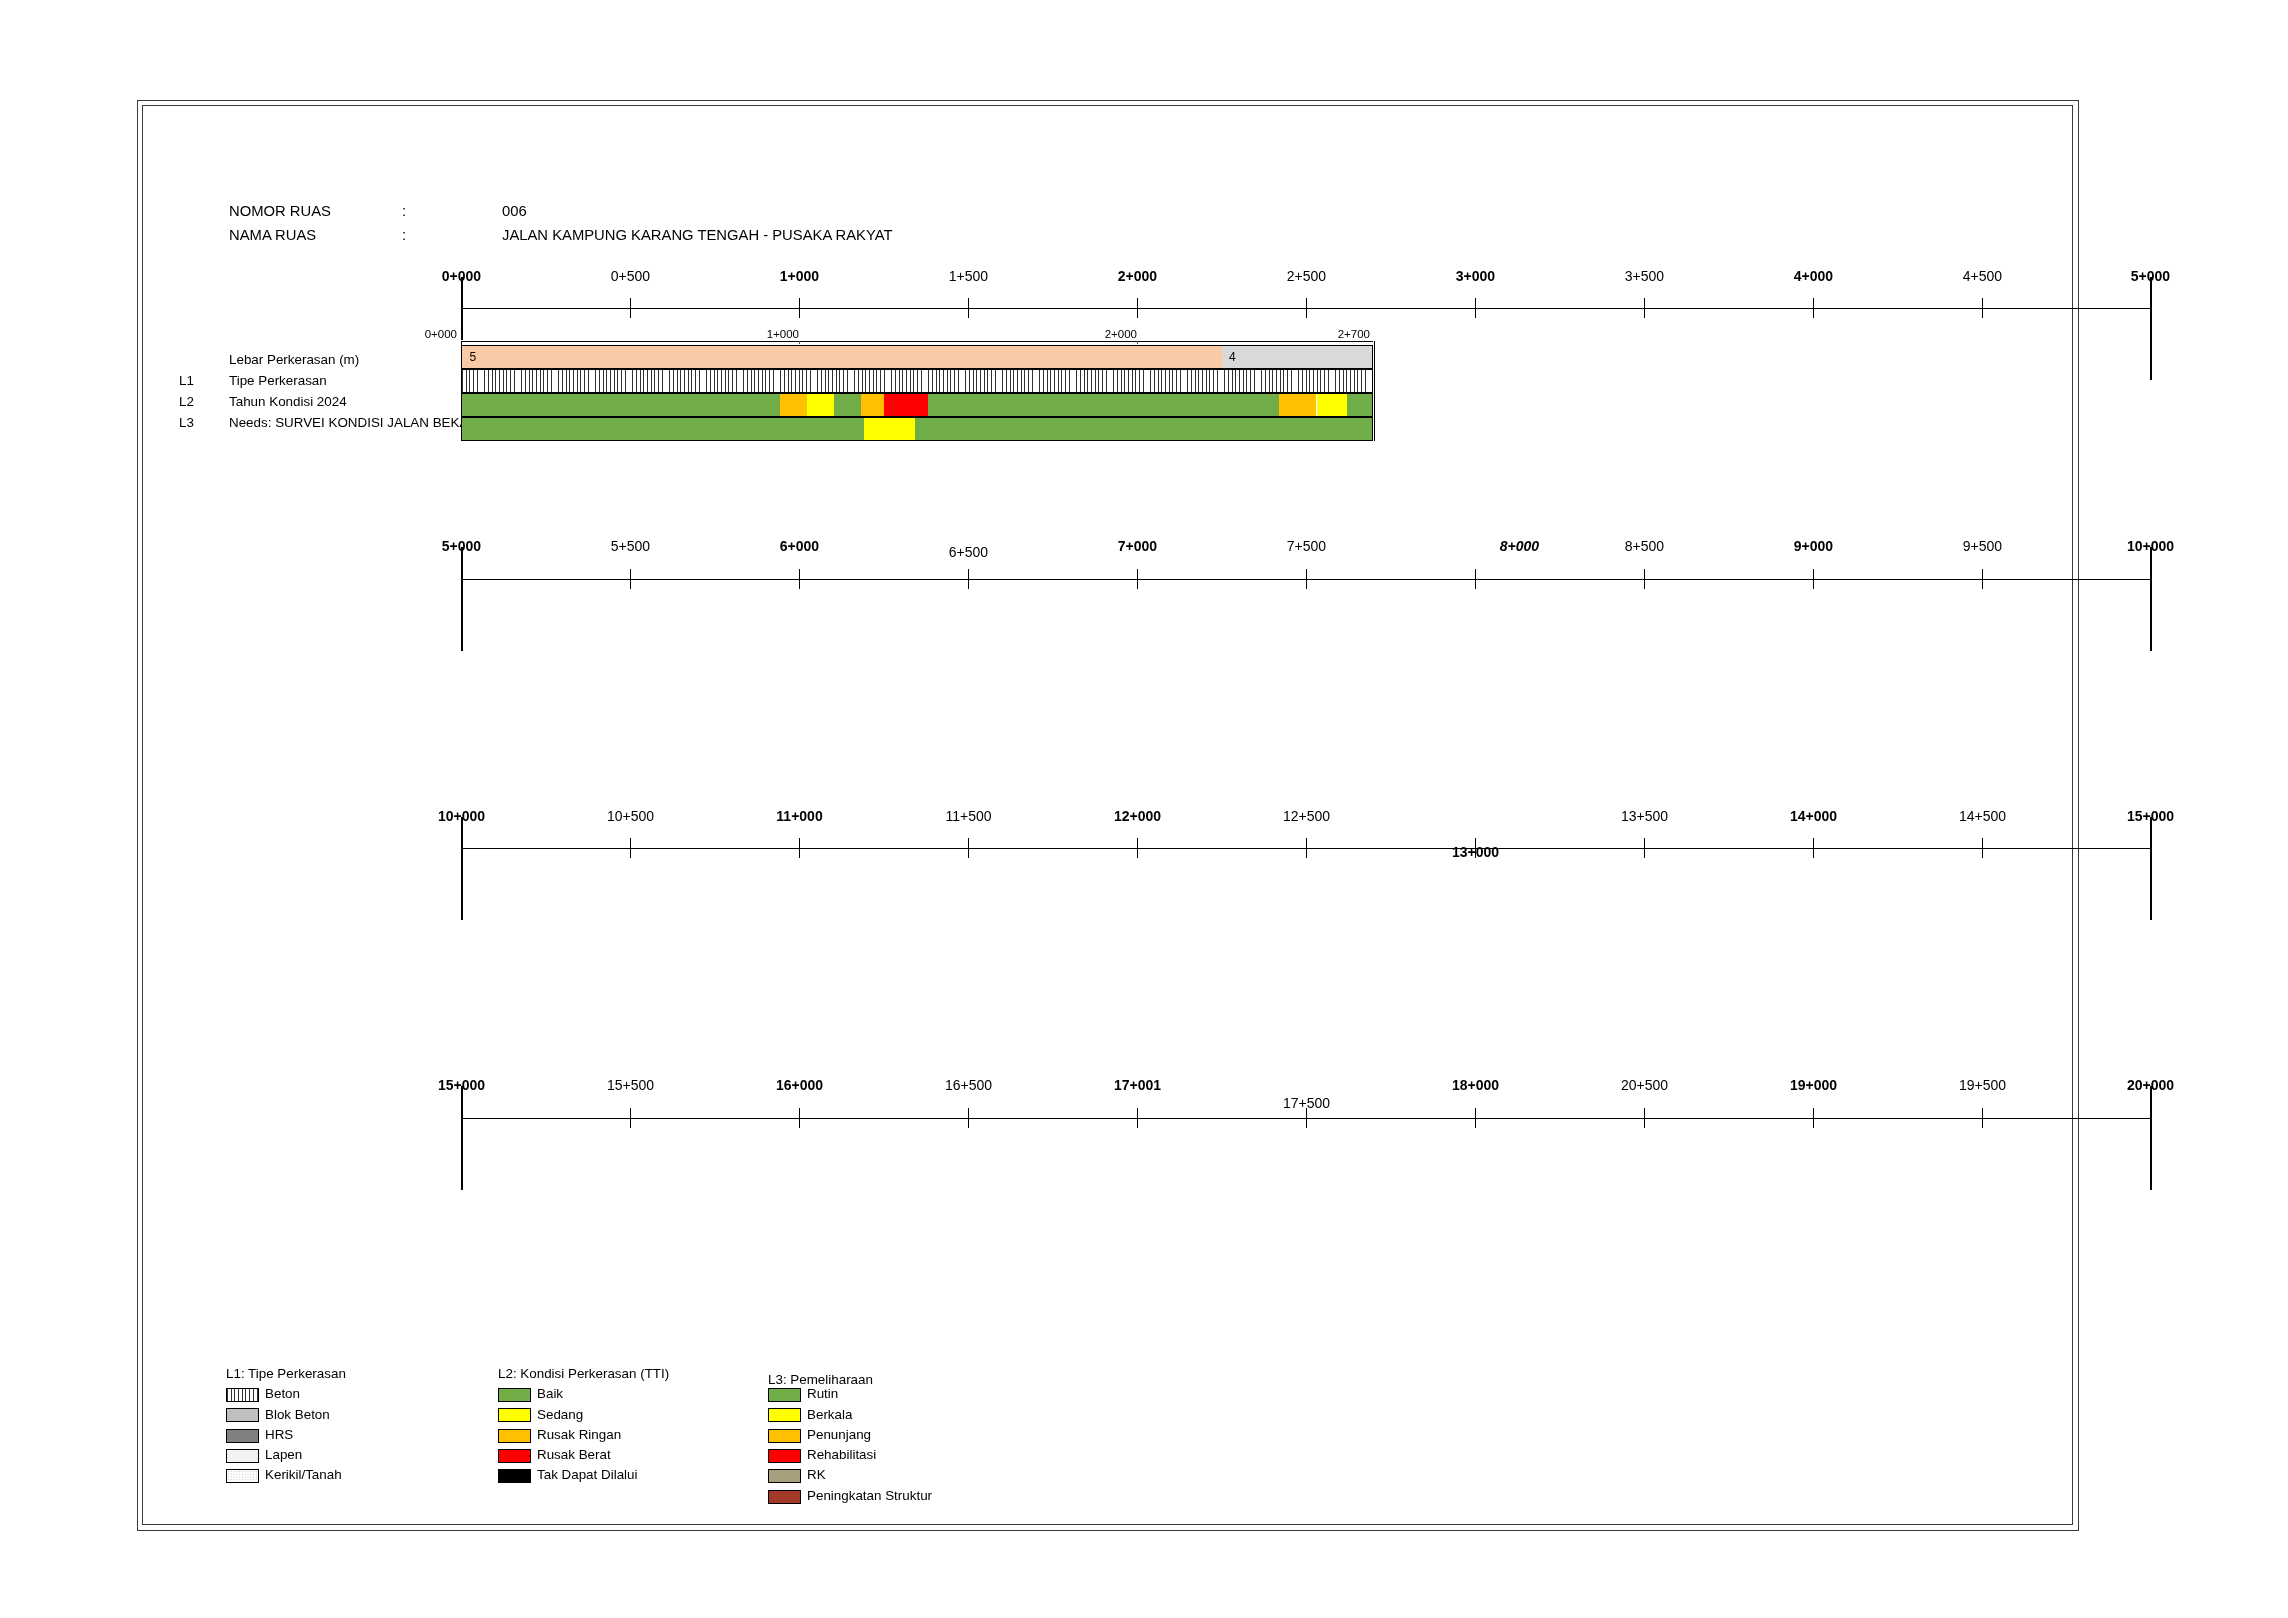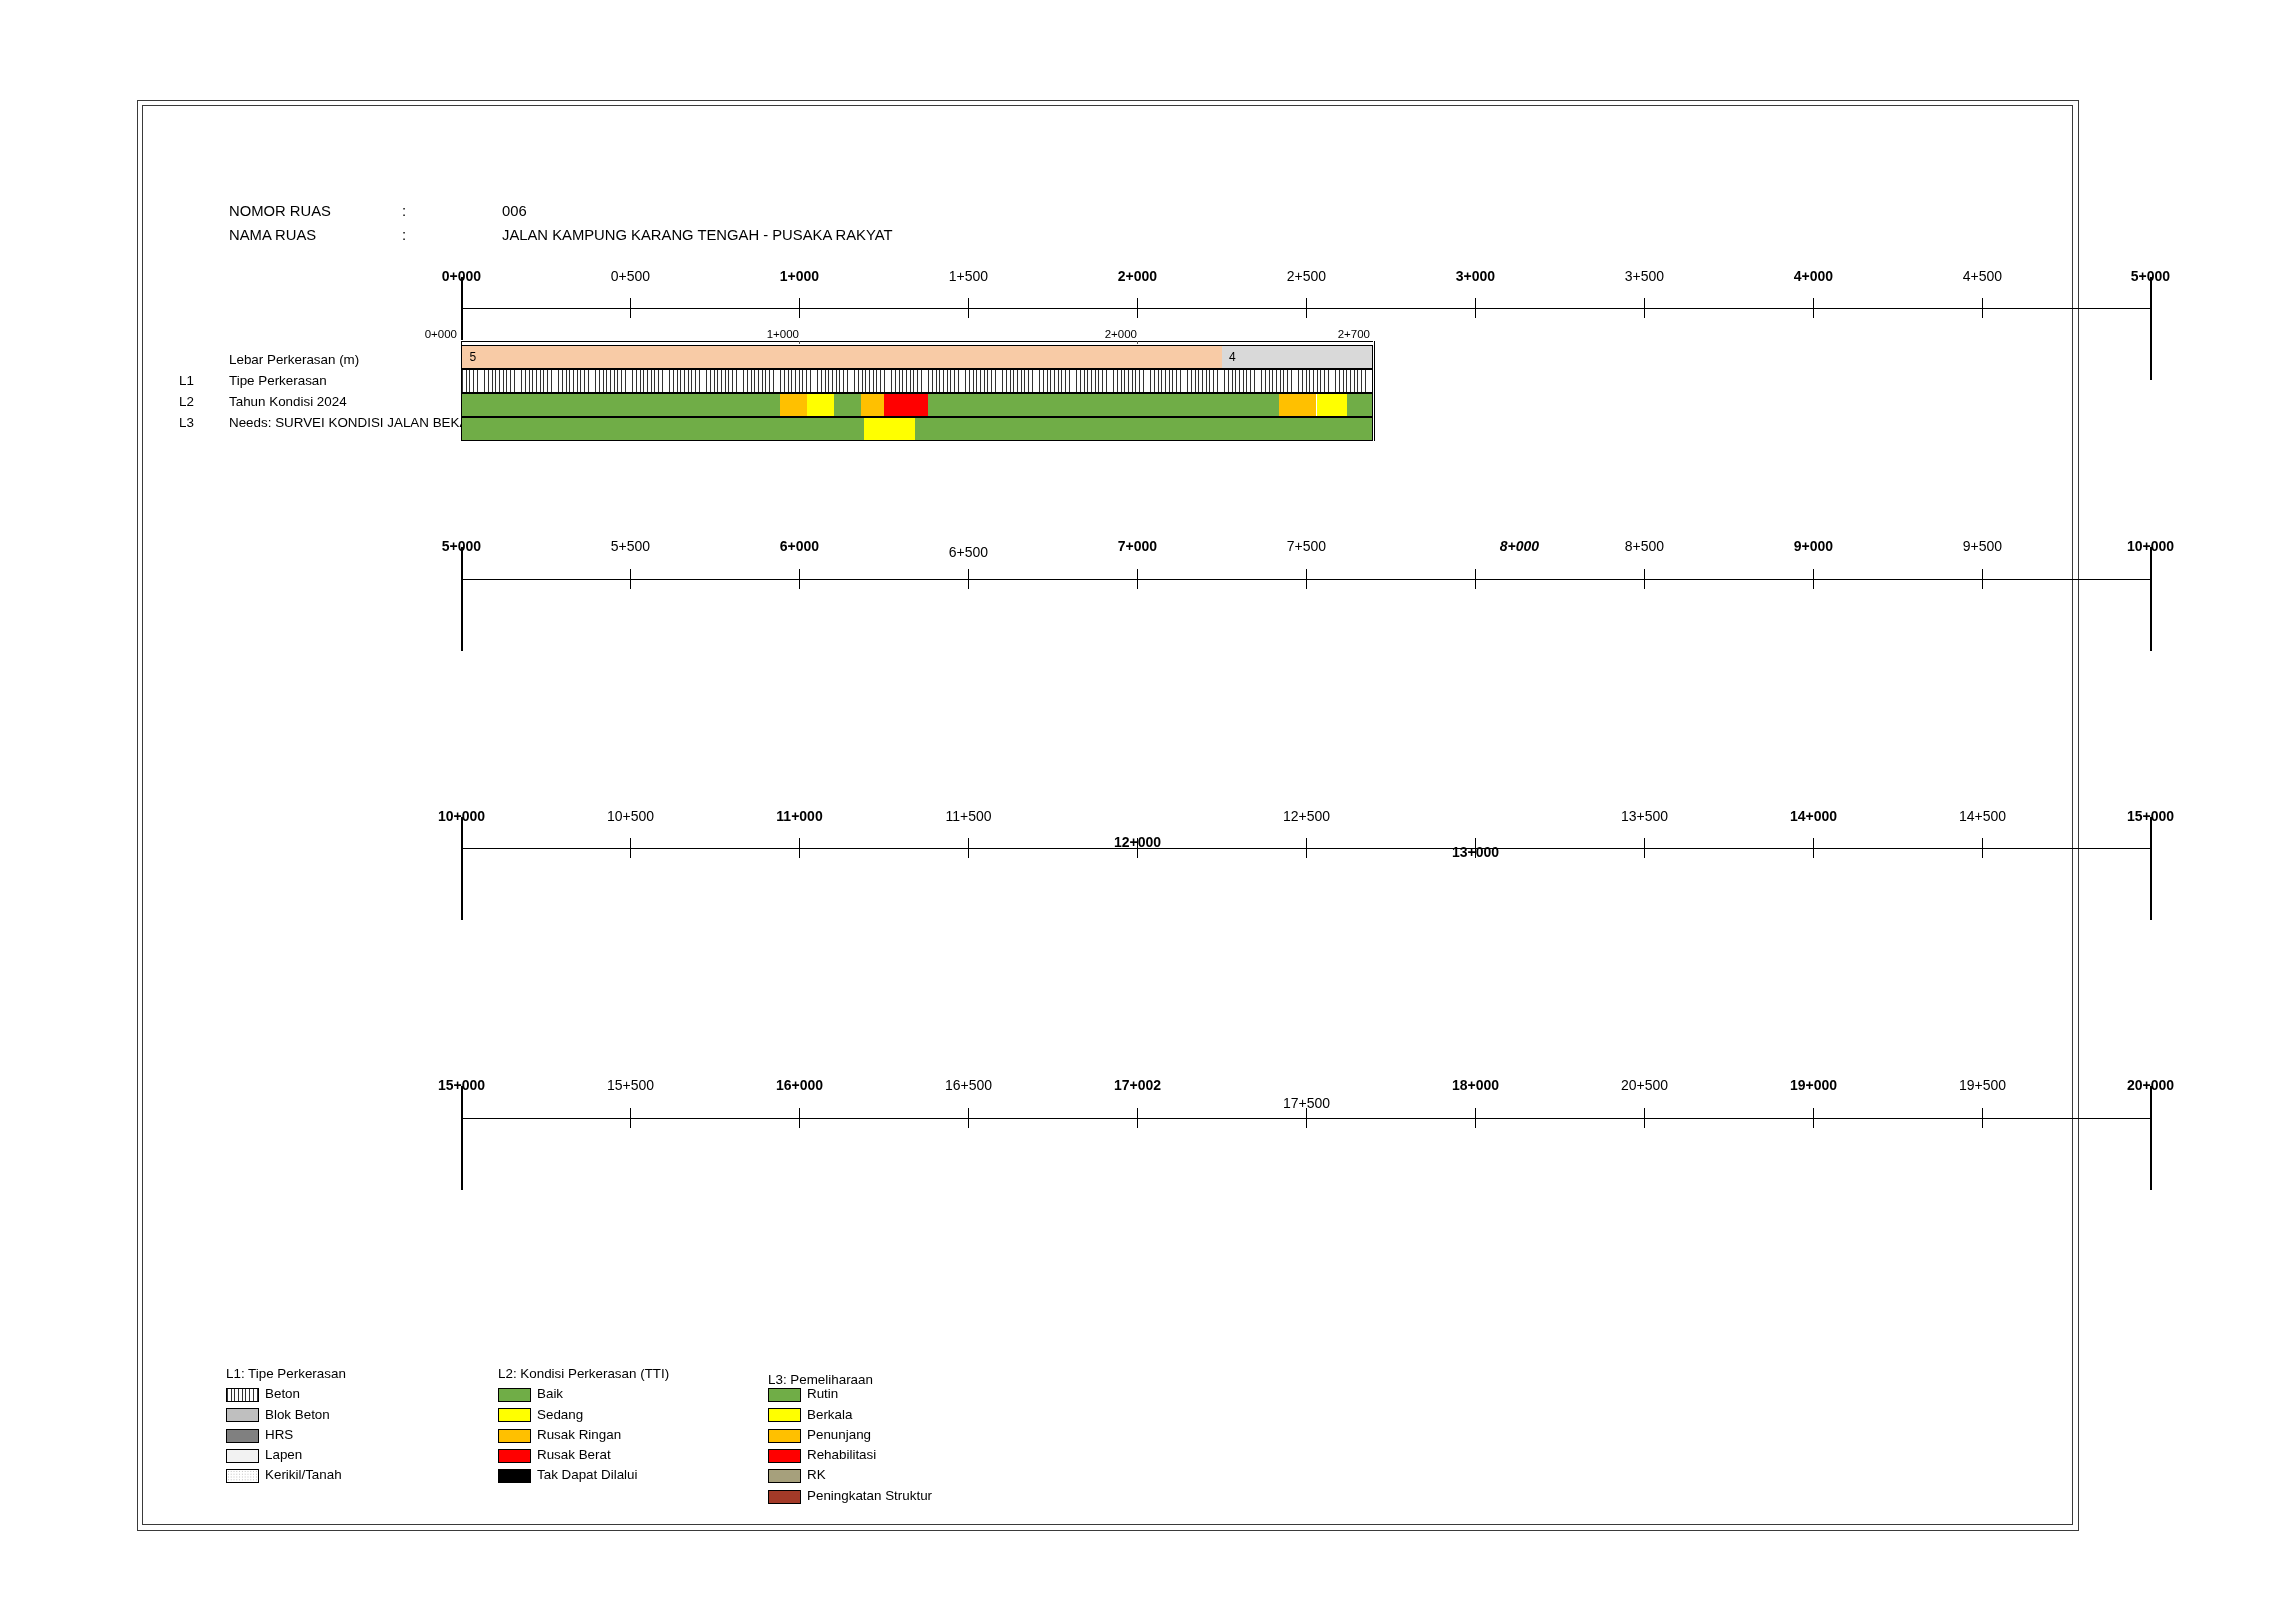--- a/index.html
+++ b/index.html
@@ -114,21 +114,21 @@
       <div class="endcap" style="left: 2150px; top: 579px; height: 72px;"></div>
     </div>
   <div id="band-10-15">
       <div class="tick-label major" style="left: 461px; top: 808px;">10+000</div>
       <div class="tick-label" style="left: 630px; top: 808px;">10+500</div>
       <div class="tick" style="left: 630px; top: 838px; height: 20px;"></div>
       <div class="tick-label major" style="left: 799px; top: 808px;">11+000</div>
       <div class="tick" style="left: 799px; top: 838px; height: 20px;"></div>
       <div class="tick-label" style="left: 968px; top: 808px;">11+500</div>
       <div class="tick" style="left: 968px; top: 838px; height: 20px;"></div>
-      <div class="tick-label major" style="left: 1137px; top: 808px; margin-top: 26px;">12+000</div>
+      <div class="tick-label major" style="left: 1137px; top: 808px;">12+000</div>
       <div class="tick" style="left: 1137px; top: 838px; height: 20px;"></div>
       <div class="tick-label" style="left: 1306px; top: 808px;">12+500</div>
       <div class="tick" style="left: 1306px; top: 838px; height: 20px;"></div>
       <div class="tick-label major" style="left: 1475px; top: 844px;">13+000</div>
       <div class="tick" style="left: 1475px; top: 838px; height: 20px;"></div>
       <div class="tick-label" style="left: 1644px; top: 808px;">13+500</div>
       <div class="tick" style="left: 1644px; top: 838px; height: 20px;"></div>
       <div class="tick-label major" style="left: 1813px; top: 808px;">14+000</div>
       <div class="tick" style="left: 1813px; top: 838px; height: 20px;"></div>
       <div class="tick-label" style="left: 1982px; top: 808px;">14+500</div>
@@ -141,21 +141,21 @@
       <div class="endcap" style="left: 2150px; top: 848px; height: 72px;"></div>
     </div>
   <div id="band-15-20">
       <div class="tick-label major" style="left: 461px; top: 1077px;">15+000</div>
       <div class="tick-label" style="left: 630px; top: 1077px;">15+500</div>
       <div class="tick" style="left: 630px; top: 1108px; height: 20px;"></div>
       <div class="tick-label major" style="left: 799px; top: 1077px;">16+000</div>
       <div class="tick" style="left: 799px; top: 1108px; height: 20px;"></div>
       <div class="tick-label" style="left: 968px; top: 1077px;">16+500</div>
       <div class="tick" style="left: 968px; top: 1108px; height: 20px;"></div>
-      <div class="tick-label major" style="left: 1137px; top: 1077px;">17+002</div>
+      <div class="tick-label major" style="left: 1137px; top: 1077px;">17+001</div>
       <div class="tick" style="left: 1137px; top: 1108px; height: 20px;"></div>
       <div class="tick-label" style="left: 1306px; top: 1077px; margin-top: 18px;">17+500</div>
       <div class="tick" style="left: 1306px; top: 1108px; height: 20px;"></div>
       <div class="tick-label major" style="left: 1475px; top: 1077px;">18+000</div>
       <div class="tick" style="left: 1475px; top: 1108px; height: 20px;"></div>
       <div class="tick-label" style="left: 1644px; top: 1077px;">20+500</div>
       <div class="tick" style="left: 1644px; top: 1108px; height: 20px;"></div>
       <div class="tick-label major" style="left: 1813px; top: 1077px;">19+000</div>
       <div class="tick" style="left: 1813px; top: 1108px; height: 20px;"></div>
       <div class="tick-label" style="left: 1982px; top: 1077px;">19+500</div>

